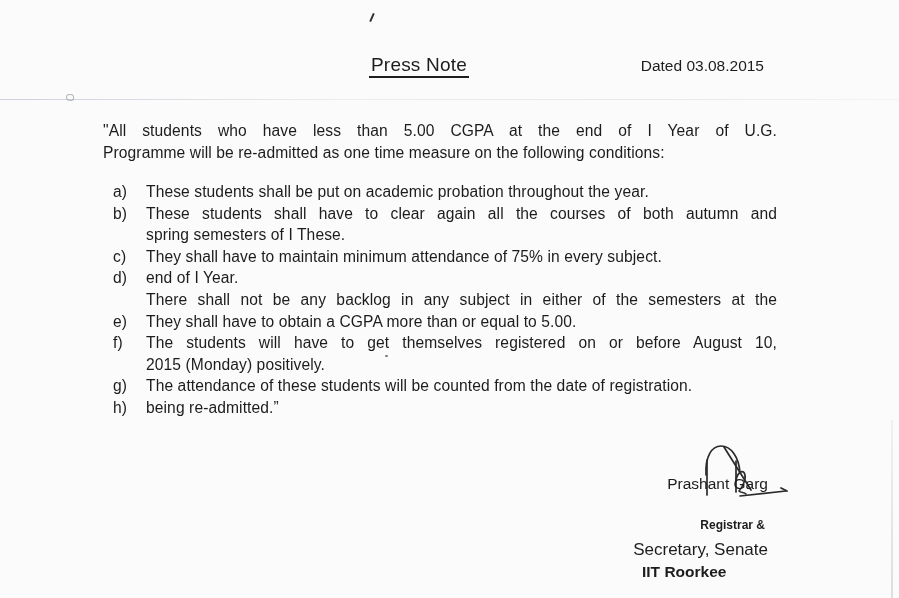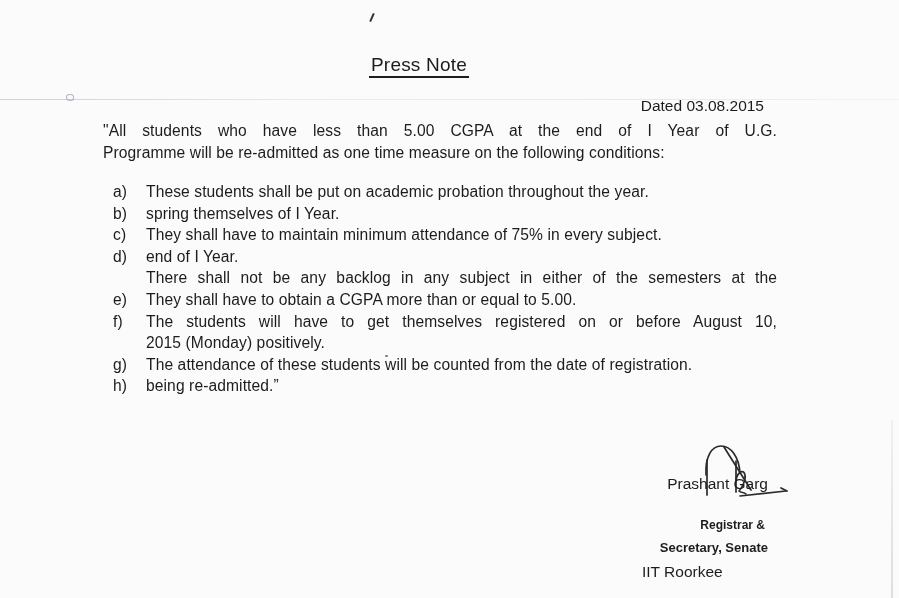--- a/index.html
+++ b/index.html
@@ -18,37 +18,37 @@
     font-size:19px; font-weight:400; letter-spacing:0.2px;margin-top:39px;
   }
   .title-underline { border-bottom:2px solid #1d1d1d; padding:0 2px 1px 2px; }
   .title-tick {
     position:absolute; left:371px; top:13px;
     width:0; height:9px; border-left:2px solid #333;
     transform:rotate(24deg);
   }
   .date-line {
     position:absolute; top:57px; left:464px; width:300px;
-    text-align:right; font-size:15.5px;margin-top:40px;
+    text-align:right; font-size:15.5px;
   }
   
   .bodytext { font-size:15.6px; line-height:21.6px; letter-spacing:0.1px; }
   .intro { position:absolute; top:120px; left:103px; width:674px; }
   .ln { display:block; }
   .stretch { text-align:justify; text-align-last:justify; }
   .conditions { position:absolute; top:181px; left:113px; width:664px; }
   .item { display:flex; }
   .item .lab { flex:0 0 33px; width:33px; }
   .item .txt { flex:1 1 auto; min-width:0; }
   
   .sig-scribble { position:absolute; left:698px; top:442px; }
   .sig-name  { position:absolute; top:475px; right:131px; font-size:15.5px; font-weight:400; }
   .sig-des1  { position:absolute; top:518px; right:134px; font-size:12px; font-weight:700; }
-  .sig-des2  { position:absolute; top:540px; right:131px; font-size:13px; font-weight:700; }
-  .sig-des3  { position:absolute; top:563px; left:642px;  font-size:15.5px; font-weight:400; }
+  .sig-des2  { position:absolute; top:540px; right:131px; font-size:17px; font-weight:400; }
+  .sig-des3  { position:absolute; top:563px; left:642px;  font-size:15.5px; font-weight:700; }
   
   .scanline {
     position:absolute; top:99px; left:0; width:899px; height:1px;
     background:linear-gradient(90deg, rgba(150,158,175,.45), rgba(150,158,175,.16) 38%,
                rgba(150,158,175,.22) 72%, rgba(150,158,175,.08));
   }
   .speck-curl {
     position:absolute; left:66px; top:94px; width:6px; height:5px;
     border:1px solid rgba(120,125,140,.55); border-radius:60% 60% 50% 70%;
   }
@@ -81,21 +81,22 @@
   <div class="conditions bodytext">
     <div class="item">
       <span class="lab">a)</span>
       <div class="txt">
         <span class="ln">These students shall be put on academic probation throughout the year.</span>
       </div>
     </div>
     <div class="item">
       <span class="lab">b)</span>
       <div class="txt">
-        <span class="ln">spring themselves of I Year.</span>
+        <span class="ln stretch">These students shall have to clear again all the courses of both autumn and</span>
+        <span class="ln">spring semesters of I These.</span>
       </div>
     </div>
     <div class="item">
       <span class="lab">c)</span>
       <div class="txt">
         <span class="ln">They shall have to maintain minimum attendance of 75% in every subject.</span>
       </div>
     </div>
     <div class="item">
       <span class="lab">d)</span>

